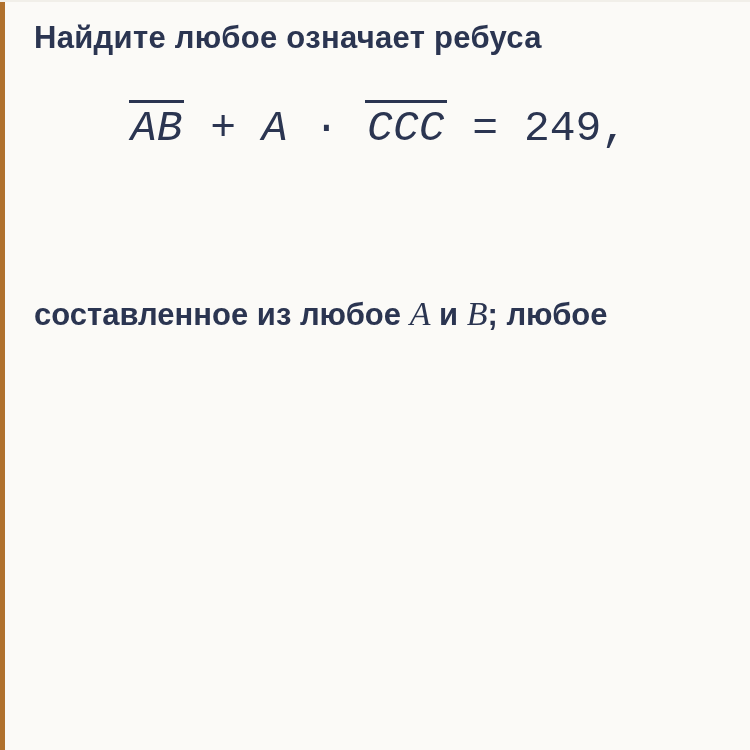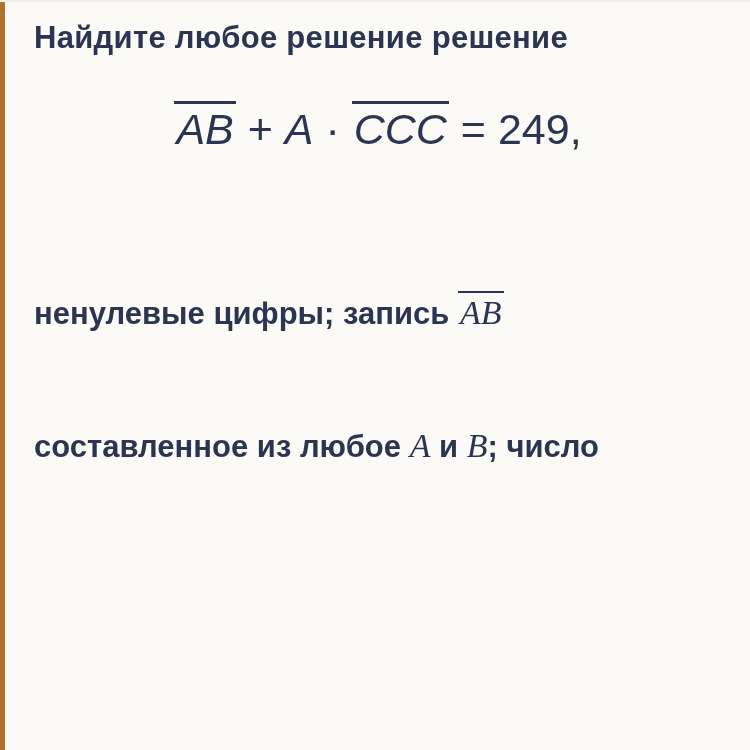--- a/index.html
+++ b/index.html
@@ -27,21 +27,21 @@
     margin-top: 18px;
     font-size: 31px;
     font-weight: 700;
     letter-spacing: 0.3px;
     white-space: pre-wrap;
   }
   .formula {
     margin-top: 36px;
     height: 74px;
     text-align: center;
-    font-family: Liberation Sans, sans-serif;
+    font-family: Liberation Mono, monospace;
     font-size: 43px;
     line-height: 74px;
     white-space: pre-wrap;
   }
   .formula .it {
     font-style: italic;
   }
   .formula .ovl {
     display: inline-block;
     font-style: italic;
@@ -80,25 +80,24 @@
     vertical-align: baseline;
   }
 </style>
 </head>
 <body>
 
 <div class="page">
   <div class="stripe"></div>
   <div class="content">
 
-    <div class="title">Найдите любое решение решение</div>
+    <div class="title">Найдите любое означает ребуса</div>
 
     <div class="formula"><span class="ovl">AB</span><span class="op"> + </span><span class="it">A</span><span class="op"> · </span><span class="ovl">CCC</span><span class="op"> = </span><span class="num">249,</span></div>
 
     <div class="para para1">
-      <div class="line"><span>ненулевые цифры; запись </span><span class="ovl-s">AB</span></div>
-      <div class="line"><span>составленное из любое </span><span class="math">A</span><span> и </span><span class="math">B</span><span>; число</span></div>
+      <div class="line"><span>составленное из любое </span><span class="math">A</span><span> и </span><span class="math">B</span><span>; любое</span></div>
       
       
     </div>
 
   </div>
 </div>
 
 </body></html>

